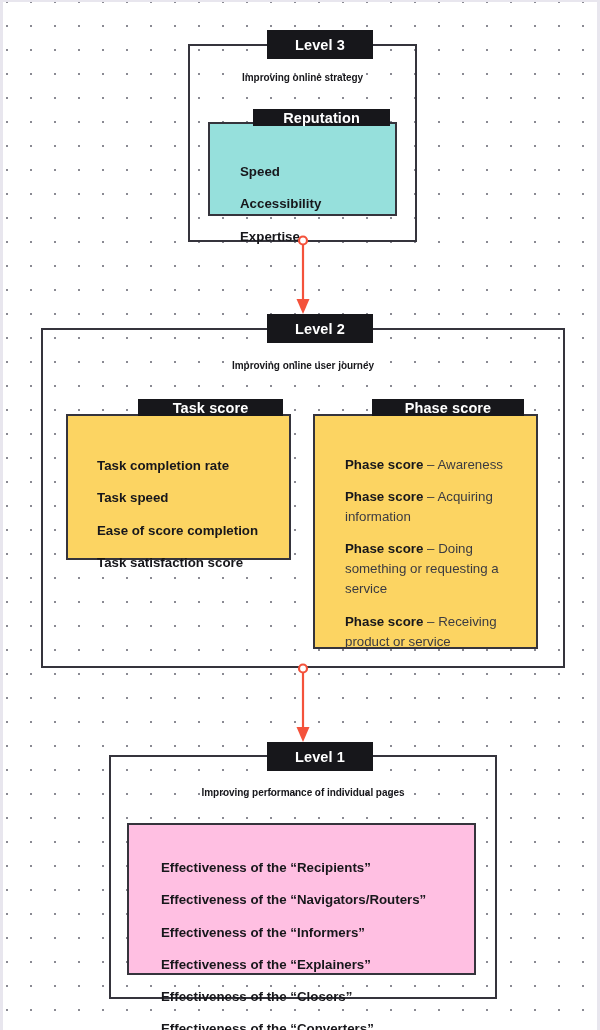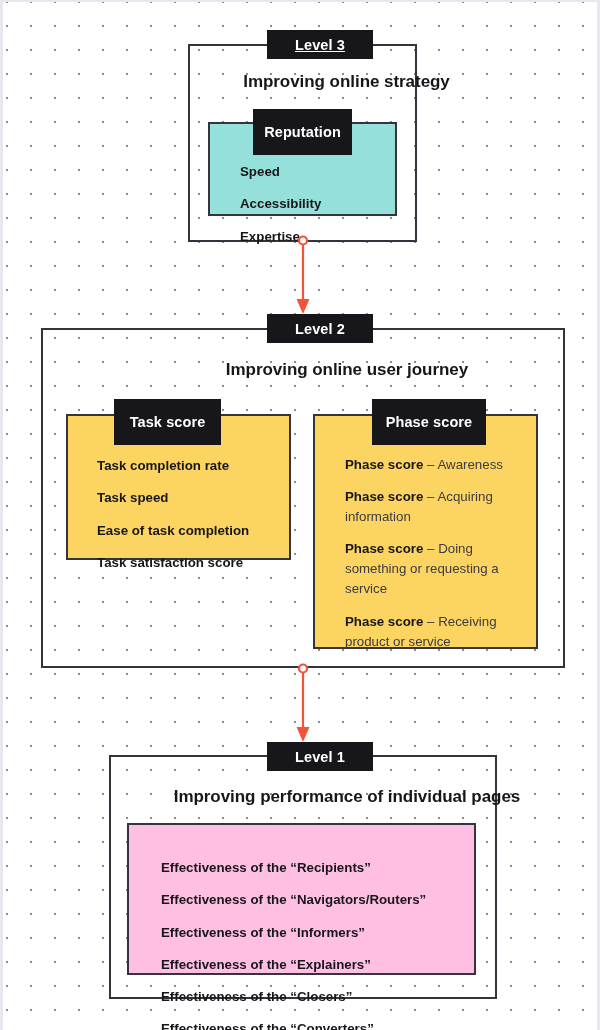--- a/index.html
+++ b/index.html
@@ -54,34 +54,33 @@
   .level-tab {
     font-size: 14.5px;
     letter-spacing: 0.1px;
     height: 29px;
     padding: 0 17px;
   }
 
   .inner-tab {
     font-size: 14.5px;
     letter-spacing: 0.1px;
-    height: 46px;
-    padding: 0 7px;
+    height: 17px;
+    padding: 0 26px;
   }
 
   
   .frame-heading {
     position: absolute;
     width: 100%;
     text-align: center;
-    font-size: 17px;
+    font-size: 10px;
     font-weight: bold;
     color: #17171b;
     letter-spacing: -0.05px;
-    padding-left: 44px;
   }
 
   
   .content-box {
     position: absolute;
     box-sizing: border-box;
     border: 2.5px solid #35343c;
     z-index: 3;
   }
   .box-teal   { background: #96E0DC; }
@@ -118,21 +117,21 @@
     z-index: 7;
   }
 </style>
 </head>
 <body>
 
 <div id="canvas">
 
   <div class="level-frame" style="left:185px; top:42px; width:229px; height:198px;"></div>
 
-  <div class="tab-label level-tab" style="left:264px; top:28px; min-width:72px;text-decoration:underline;">
+  <div class="tab-label level-tab" style="left:264px; top:28px; min-width:72px;">
     <span>Level 3</span>
   </div>
 
   <div class="frame-heading" style="left:185px; top:70px; width:229px;">
     <span>Improving online strategy</span>
   </div>
 
   <div class="content-box box-teal" style="left:205px; top:120px; width:189px; height:94px;">
     <ul class="box-list" style="padding:26px 0 0 18px;">
       <li class="bold-line">Speed</li>
@@ -158,26 +157,26 @@
   </div>
 
   <div class="frame-heading" style="left:38px; top:358px; width:524px;">
     <span>Improving online user journey</span>
   </div>
 
   <div class="content-box box-yellow" style="left:63px; top:412px; width:225px; height:146px;">
     <ul class="box-list" style="padding:28px 0 0 17px;">
       <li class="bold-line">Task completion rate</li>
       <li class="bold-line">Task speed</li>
-      <li class="bold-line">Ease of task completion</li>
+      <li class="bold-line">Ease of score completion</li>
       <li class="bold-line">Task satisfaction score</li>
     </ul>
   </div>
 
-  <div class="tab-label inner-tab" style="left:111px; top:397px; min-width:93px;">
+  <div class="tab-label inner-tab" style="left:135px; top:397px; min-width:93px;">
     <span>Task score</span>
   </div>
 
   <div class="content-box box-yellow" style="left:310px; top:412px; width:225px; height:235px;">
     <ul class="box-list" style="padding:27px 14px 0 18px;">
       <li class="mixed-line">
         <b>Phase score</b><span> – </span><span>Awareness</span>
       </li>
       <li class="mixed-line">
         <b>Phase score</b><span> – </span><span>Acquiring information</span>

